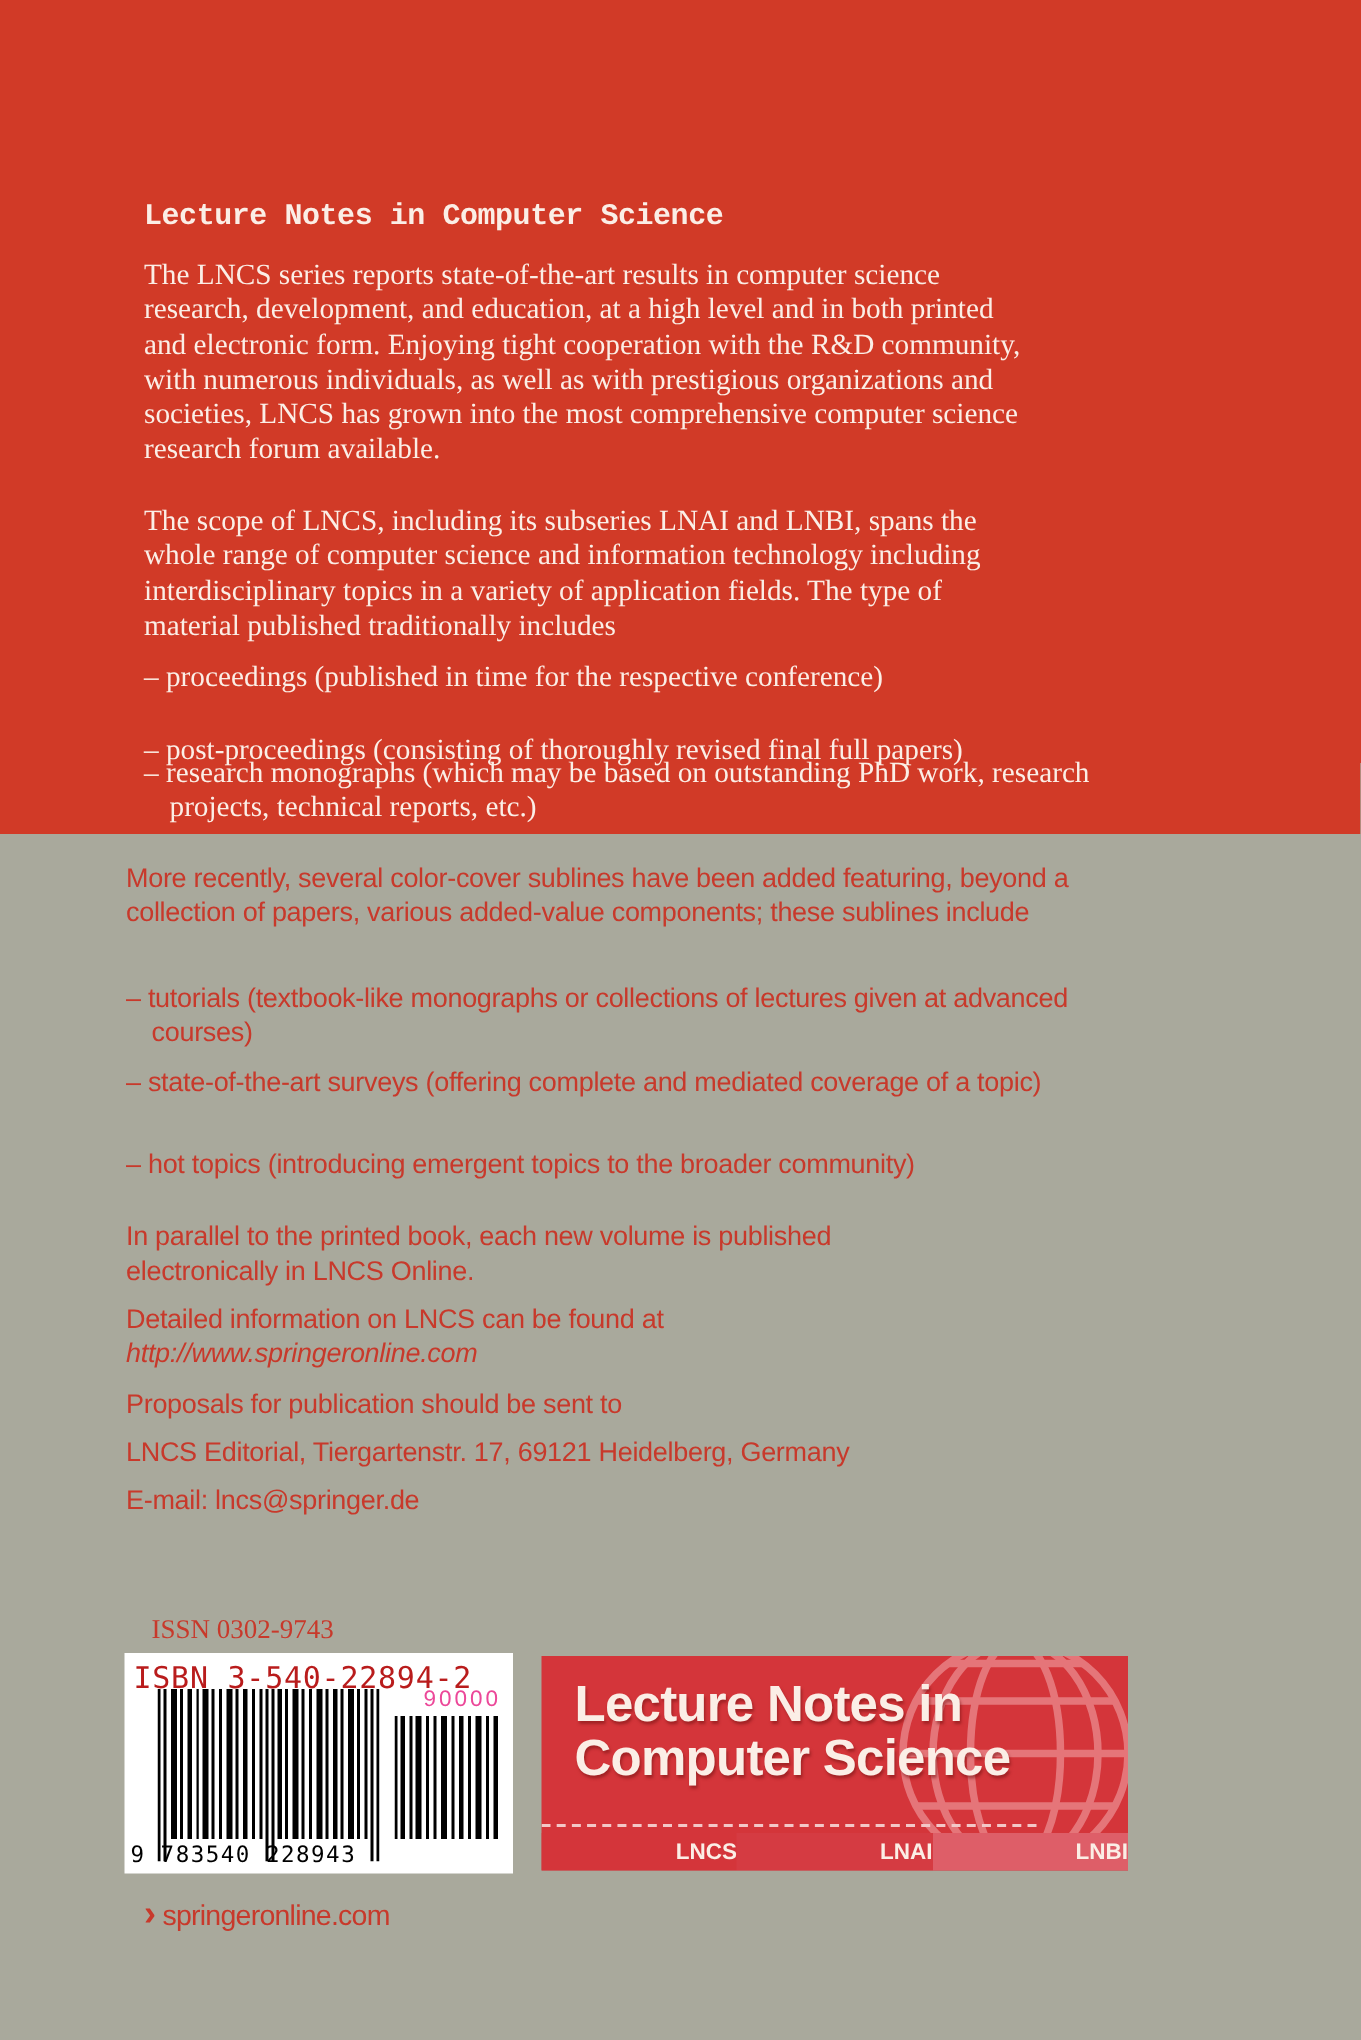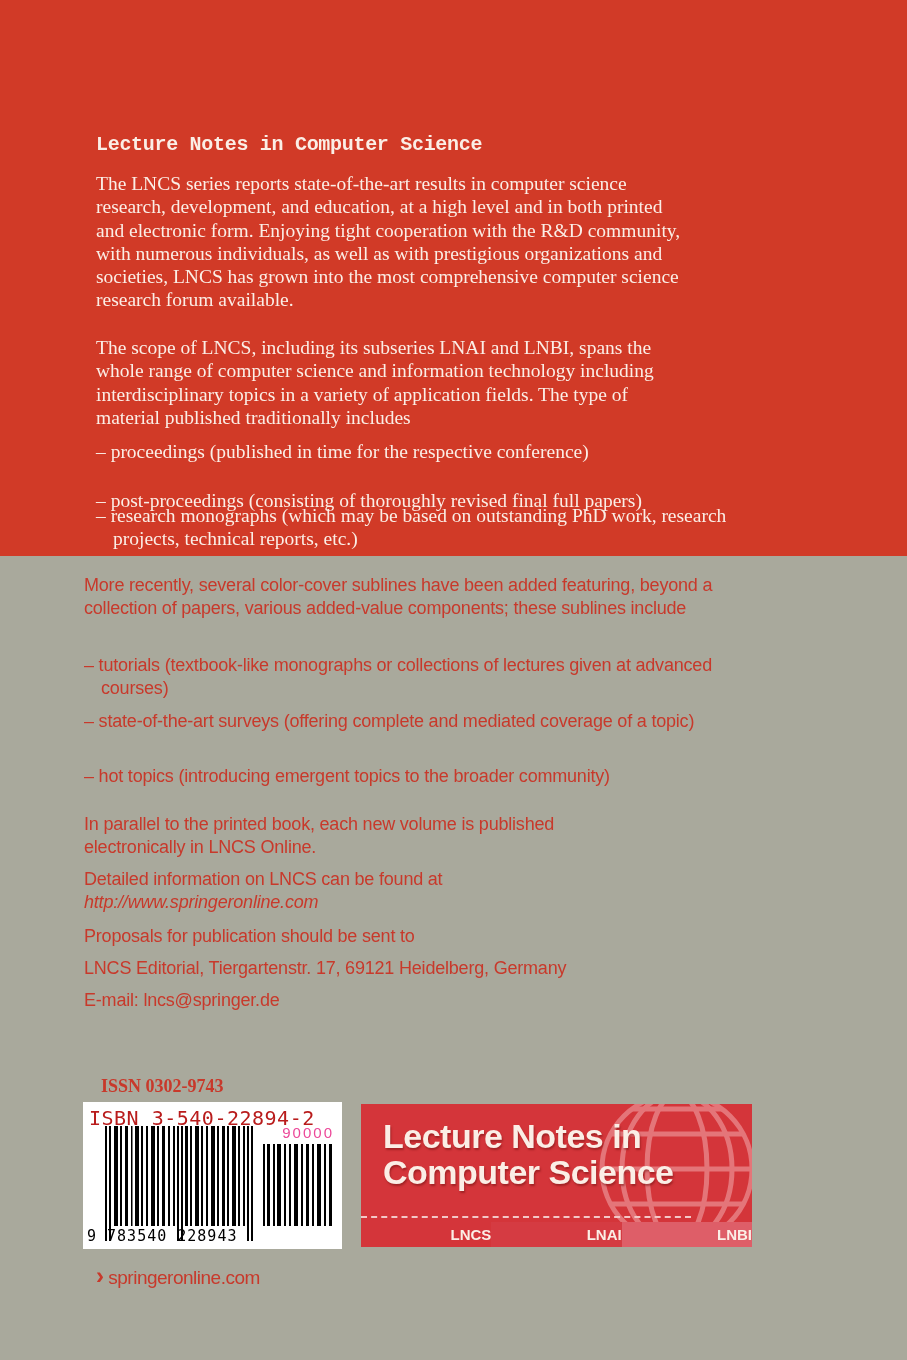--- a/index.html
+++ b/index.html
@@ -35,21 +35,21 @@
   .gray-text {
     position: absolute; left: 84px; width: 700px;
     font-family: "Liberation Sans", "DejaVu Sans", sans-serif;
     font-size: 18px; line-height: 23.3px; color: #c8392b;
     margin: 0; letter-spacing: -0.2px;
   }
   .gray-bullet { padding-left: 17px; text-indent: -17px; }
   .italic { font-style: italic; }
   .issn {
     position: absolute; left: 101px; top: 1076px;
-    font-size: 18px; color: #c8392b; font-weight: bold;
+    font-size: 18px; color: #c8392b;
   }
   .barcode-box {
     position: absolute; left: 83px; top: 1102px; width: 259px; height: 147px;
     background: #ffffff;
   }
   .isbn-text {
     position: absolute; left: 6px; top: 4px;
     font-family: "DejaVu Sans Mono", "Liberation Mono", monospace;
     font-size: 20px; color: #b91c1c; letter-spacing: 0.5px;
   }

